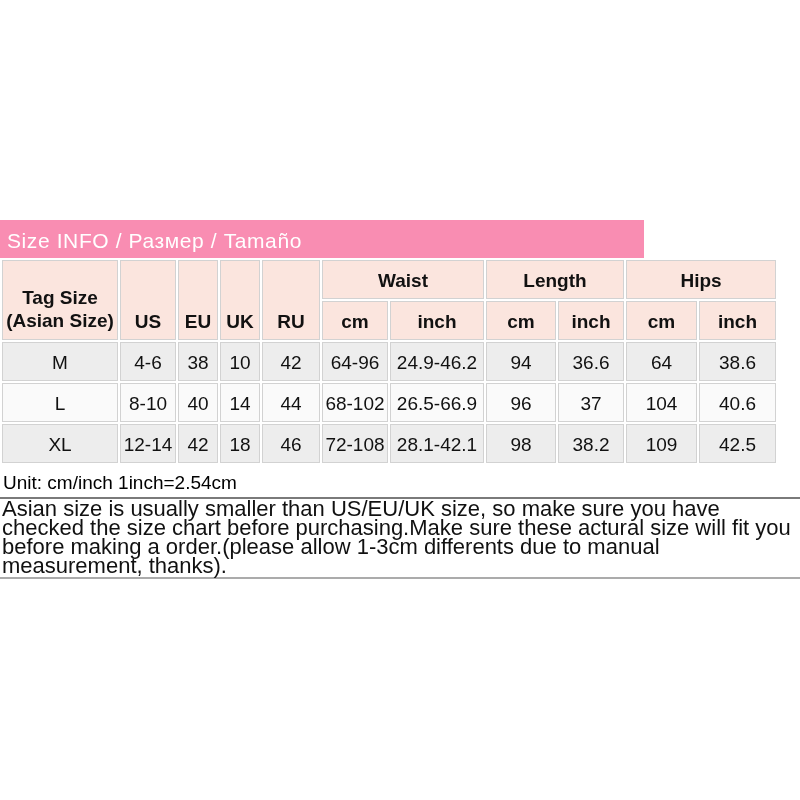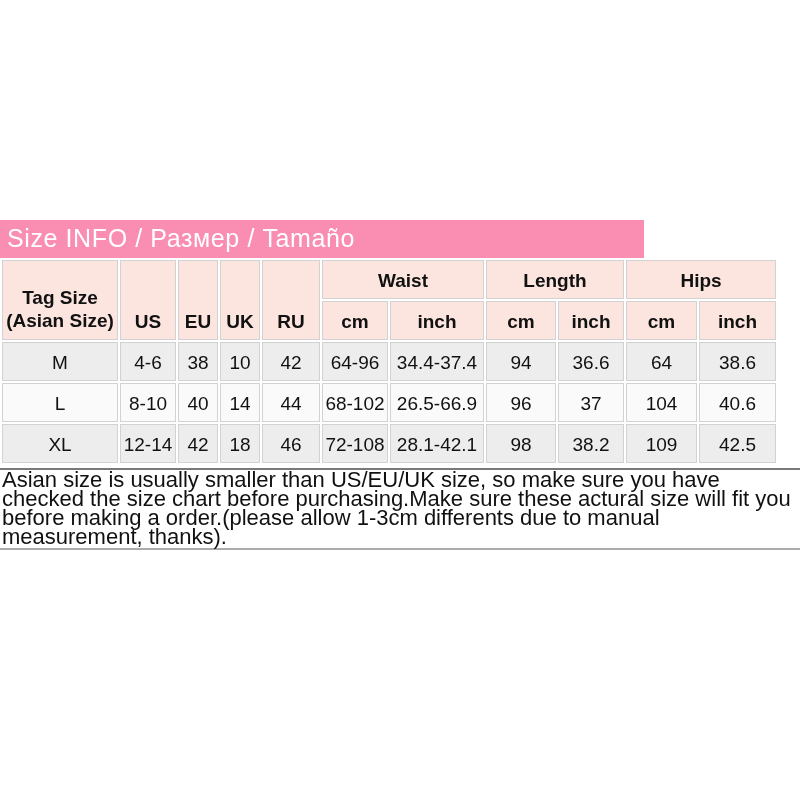--- a/index.html
+++ b/index.html
@@ -14,21 +14,21 @@
 
   .title-bar {
     width: 644px; height: 38px;
     background: #F98DB2;
     display: flex; align-items: flex-end;
     box-sizing: border-box;
     padding: 0 0 5px 7px;
   }
   .title-bar .title-text {
     color: #ffffff;
-    font-size: 25px;
+    font-size: 21px;
     letter-spacing: 0.6px;
     white-space: nowrap;
   }
 
   table.size-table {
     width: 748px;
     table-layout: fixed;
     border-collapse: separate;
     border-spacing: 2px;
     margin: 0;
@@ -117,21 +117,21 @@
       </tr>
     </thead>
     <tbody>
       <tr class="row-gray">
         <td>M</td>
         <td>4-6</td>
         <td>38</td>
         <td>10</td>
         <td>42</td>
         <td>64-96</td>
-        <td>34.4-37.4</td>
+        <td>24.9-46.2</td>
         <td>94</td>
         <td>36.6</td>
         <td>64</td>
         <td>38.6</td>
       </tr>
       <tr class="row-lite">
         <td>L</td>
         <td>8-10</td>
         <td>40</td>
         <td>14</td>
@@ -152,17 +152,18 @@
         <td>72-108</td>
         <td>28.1-42.1</td>
         <td>98</td>
         <td>38.2</td>
         <td>109</td>
         <td>42.5</td>
       </tr>
     </tbody>
   </table>
 
+  <div class="unit-line">Unit: cm/inch 1inch=2.54cm</div>
   <div class="rule rule-dark"></div>
   <div class="note-text">Asian size is usually smaller than US/EU/UK size, so make sure you have checked the size chart before purchasing.Make sure these actural size will fit you before making a order.(please allow 1-3cm differents due to manual measurement, thanks).</div>
   <div class="rule rule-light"></div>
 
 </div>
 
 </body></html>

